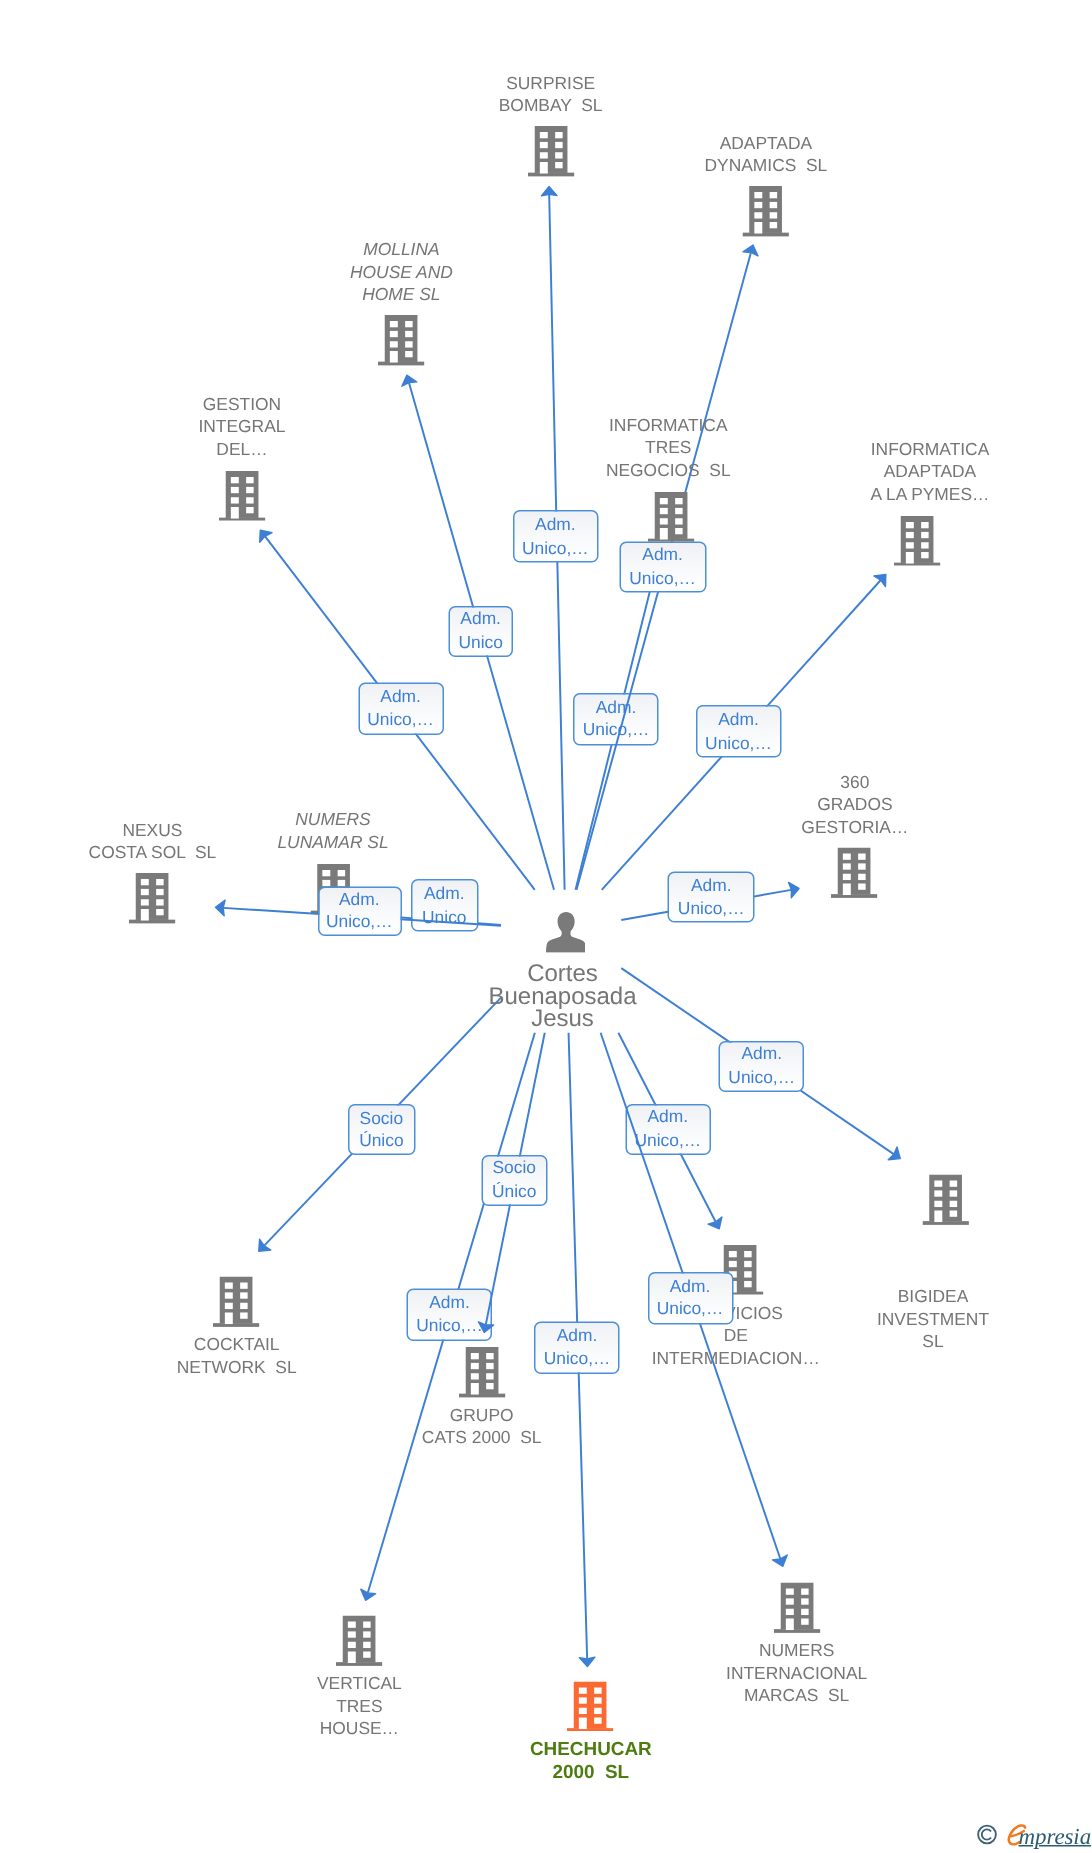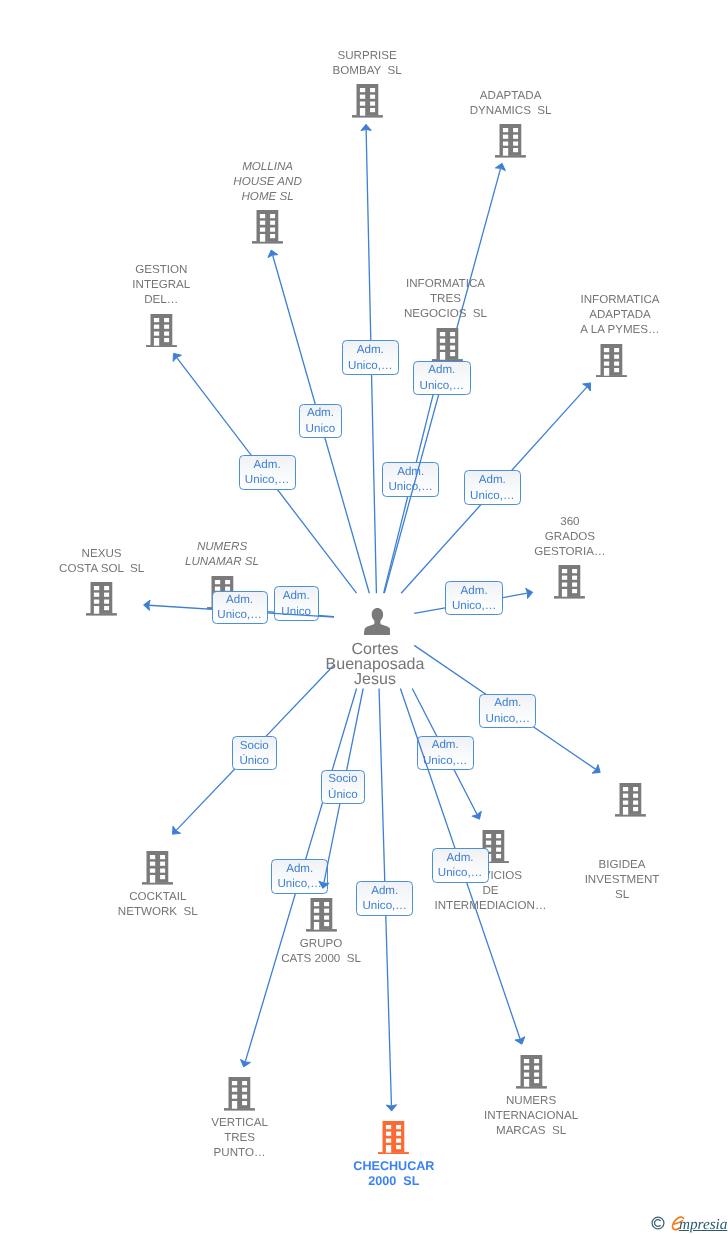--- a/index.html
+++ b/index.html
@@ -11,21 +11,21 @@
          transform:translateZ(0);}
   svg.layer{position:absolute;left:0;top:0;width:728px;height:1235px;}
   #edges{position:absolute;left:0;top:0;width:728px;height:1235px;}
   #nodes{position:absolute;left:0;top:0;}
   .node-icon,.node-label{z-index:200;}
   #hub{position:absolute;left:0;top:0;z-index:210;}
   .node-icon{position:absolute;line-height:0;}
   .node-label{position:absolute;text-align:center;color:#757575;font-size:11.6px;
               line-height:15px;white-space:pre;transform:translateX(-50%);}
   .node-label.hub-label{font-size:16px;line-height:14.8px;}
-  .node-label.primary{color:#3b82f6;font-size:12.6px;font-weight:bold;line-height:15.6px;}
+  .node-label.primary{color:#4d7c0f;font-size:12.6px;font-weight:bold;line-height:15.6px;}
   .rel{position:absolute;box-sizing:border-box;border:1.7px solid #4a8fd8;border-radius:4.5px;
        background:linear-gradient(180deg,#eff1f4 0%,#f8f9fb 50%,#ffffff 100%);
        color:#3c7fd4;font-size:11.6px;line-height:15.3px;text-align:center;
        display:flex;flex-direction:column;justify-content:center;align-items:center;}
   .rel span{display:block;width:100%;}
   #watermark{position:absolute;left:650px;top:1213px;
              font-family:"Liberation Serif",serif;line-height:1;}
   .wm-c{position:absolute;left:1.2px;top:3.3px;line-height:0;}
   .wm-e{position:absolute;left:21.0px;top:3.0px;line-height:0;}
   .wm-n{position:absolute;left:29.0px;top:4.3px;color:#2a5c70;font-size:15.3px;
@@ -373,21 +373,21 @@
           <rect x="0" y="31.1" width="30.9" height="2.5" fill="#7a7a7a"></rect>
           <rect x="7.9" y="4" width="5.3" height="4.2" fill="#fff"></rect>
           <rect x="7.9" y="10.6" width="5.3" height="4.2" fill="#fff"></rect>
           <rect x="7.9" y="17.5" width="5.3" height="4.2" fill="#fff"></rect>
           <rect x="18.1" y="4" width="5" height="4.2" fill="#fff"></rect>
           <rect x="18.1" y="10.6" width="5" height="4.2" fill="#fff"></rect>
           <rect x="18.1" y="17.5" width="5" height="4.2" fill="#fff"></rect>
           <rect x="7.9" y="24.0" width="5.3" height="7.7" fill="#fff"></rect>
           <rect x="18.1" y="24.0" width="5.0" height="4.2" fill="#fff"></rect>
         </svg></div>
-      <div class="node-label" style="left:239.6px;top:1114.90px;"><div>VERTICAL</div><div>TRES</div><div>PUNTO…</div></div>
+      <div class="node-label" style="left:239.6px;top:1114.90px;"><div>VERTICAL</div><div>TRES</div><div>HOUSE…</div></div>
       <div class="node-icon" style="left:515.65px;top:1055.2px;"><svg width="30.90" height="33.60" viewBox="0 0 30.9 33.6" xmlns="http://www.w3.org/2000/svg">
           <rect x="4.5" y="0" width="21.8" height="31.3" fill="#7a7a7a"></rect>
           <rect x="0" y="31.1" width="30.9" height="2.5" fill="#7a7a7a"></rect>
           <rect x="7.9" y="4" width="5.3" height="4.2" fill="#fff"></rect>
           <rect x="7.9" y="10.6" width="5.3" height="4.2" fill="#fff"></rect>
           <rect x="7.9" y="17.5" width="5.3" height="4.2" fill="#fff"></rect>
           <rect x="18.1" y="4" width="5" height="4.2" fill="#fff"></rect>
           <rect x="18.1" y="10.6" width="5" height="4.2" fill="#fff"></rect>
           <rect x="18.1" y="17.5" width="5" height="4.2" fill="#fff"></rect>
           <rect x="7.9" y="24.0" width="5.3" height="7.7" fill="#fff"></rect>

